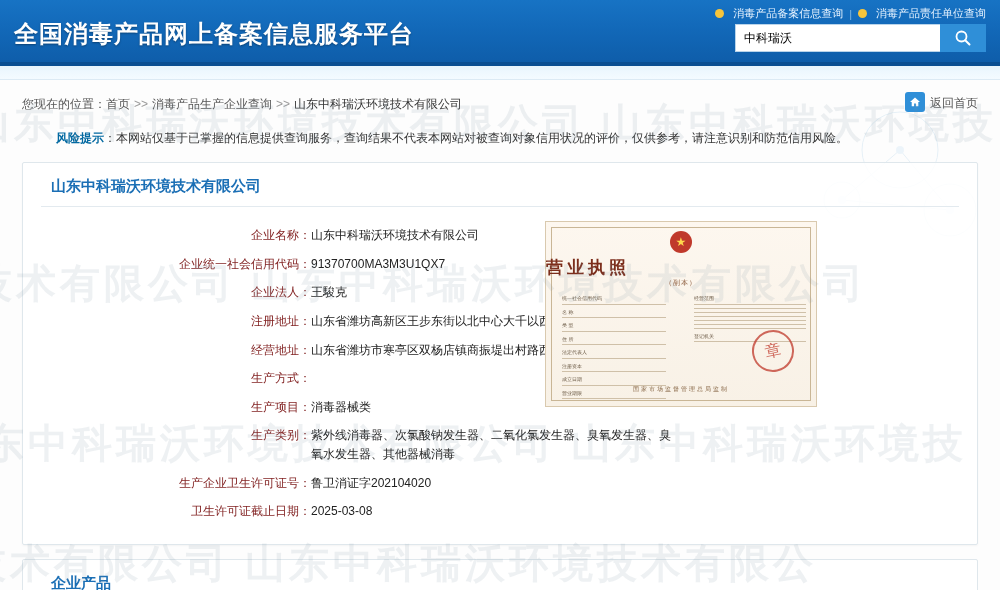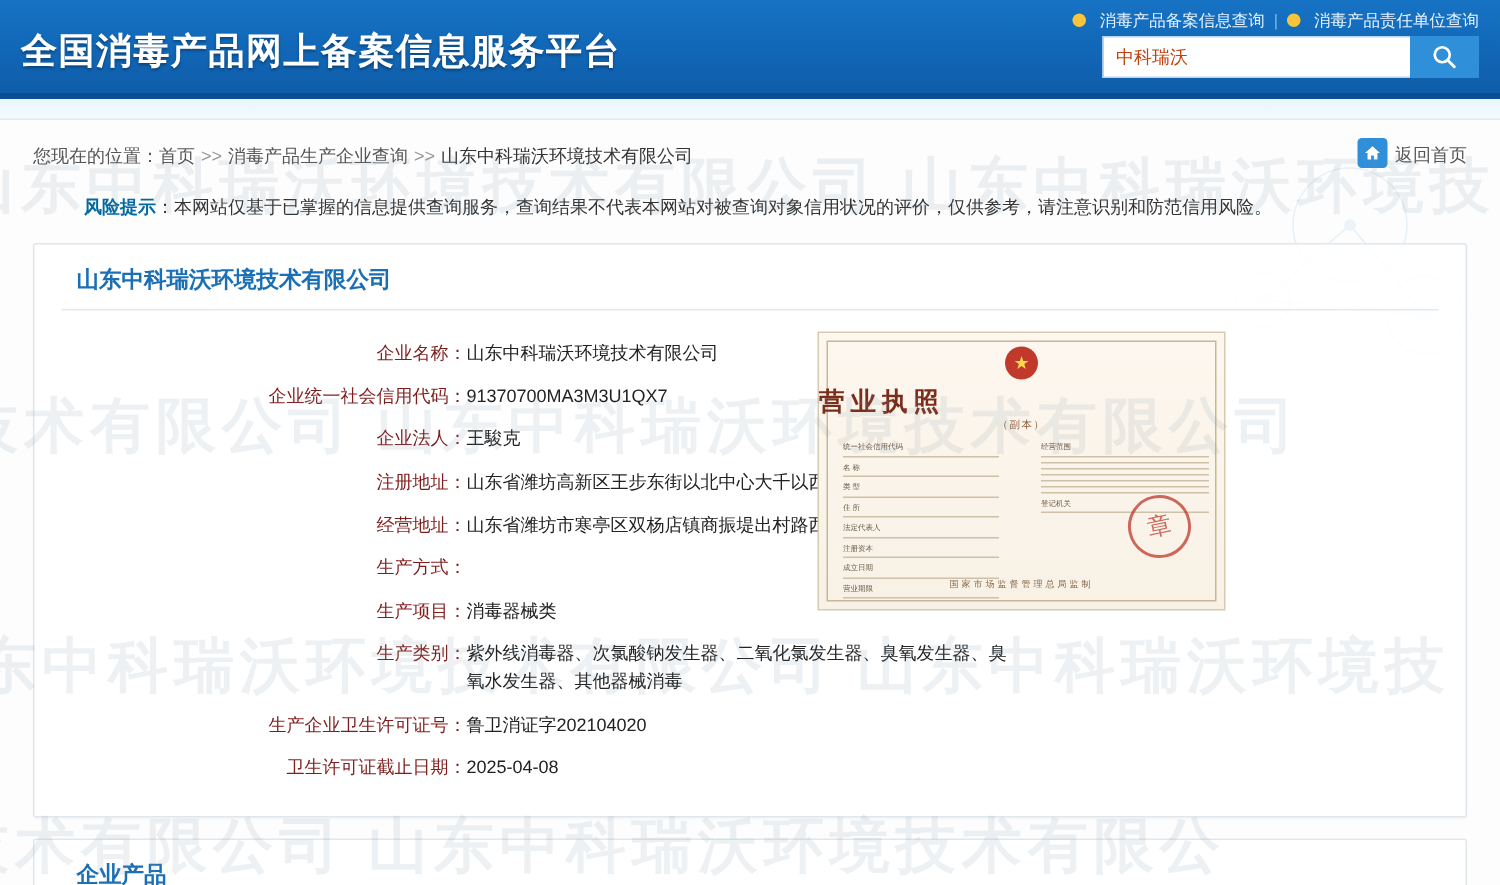--- a/index.html
+++ b/index.html
@@ -86,21 +86,21 @@
     display: flex;
     height: 28px;
   }
   .search-input {
     width: 205px; height: 28px;
     border: 1px solid #b9d4ea;
     border-right: none;
     background: #ffffff;
     padding: 4px 8px;
     font-size: 12px;
-    color: #c2410c;
+    color: #000000;
     outline: none;
     font-family: "Liberation Sans", sans-serif;
   }
   .search-btn {
     width: 46px; height: 28px;
     background: #2f8fd8;
     border: 1px solid #2f8fd8;
     display: flex; align-items: center; justify-content: center;
     cursor: pointer;
   }
@@ -406,21 +406,21 @@
           <tr>
             <td class="lbl">生产类别：</td>
             <td class="val wrap">紫外线消毒器、次氯酸钠发生器、二氧化氯发生器、臭氧发生器、臭氧水发生器、其他器械消毒</td>
           </tr>
           <tr>
             <td class="lbl">生产企业卫生许可证号：</td>
             <td class="val">鲁卫消证字202104020</td>
           </tr>
           <tr>
             <td class="lbl">卫生许可证截止日期：</td>
-            <td class="val">2025-04-08</td>
+            <td class="val">2025-03-08</td>
           </tr>
         </tbody>
           </table>
 
         <div class="license">
           <div class="lic-inner"></div>
           <div class="lic-emblem">★</div>
           <div class="lic-title">营业执照</div>
           <div class="lic-sub">（副本）</div>
 

